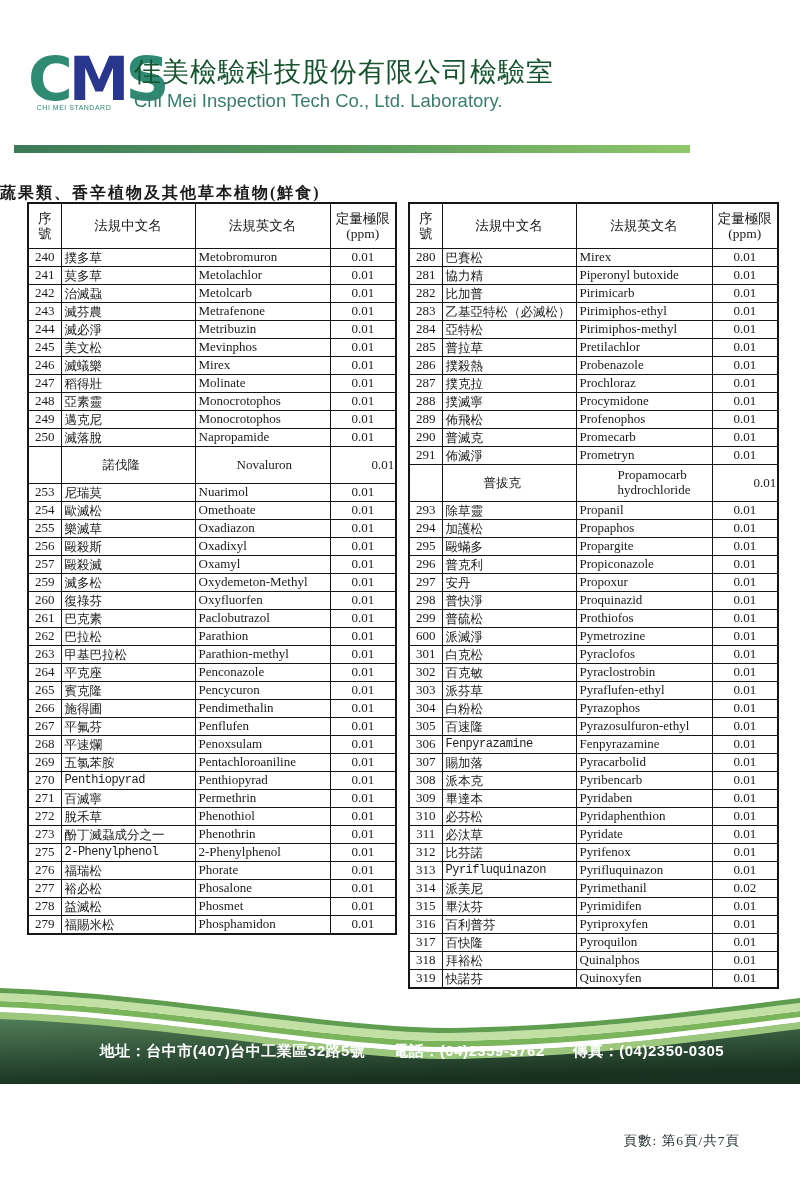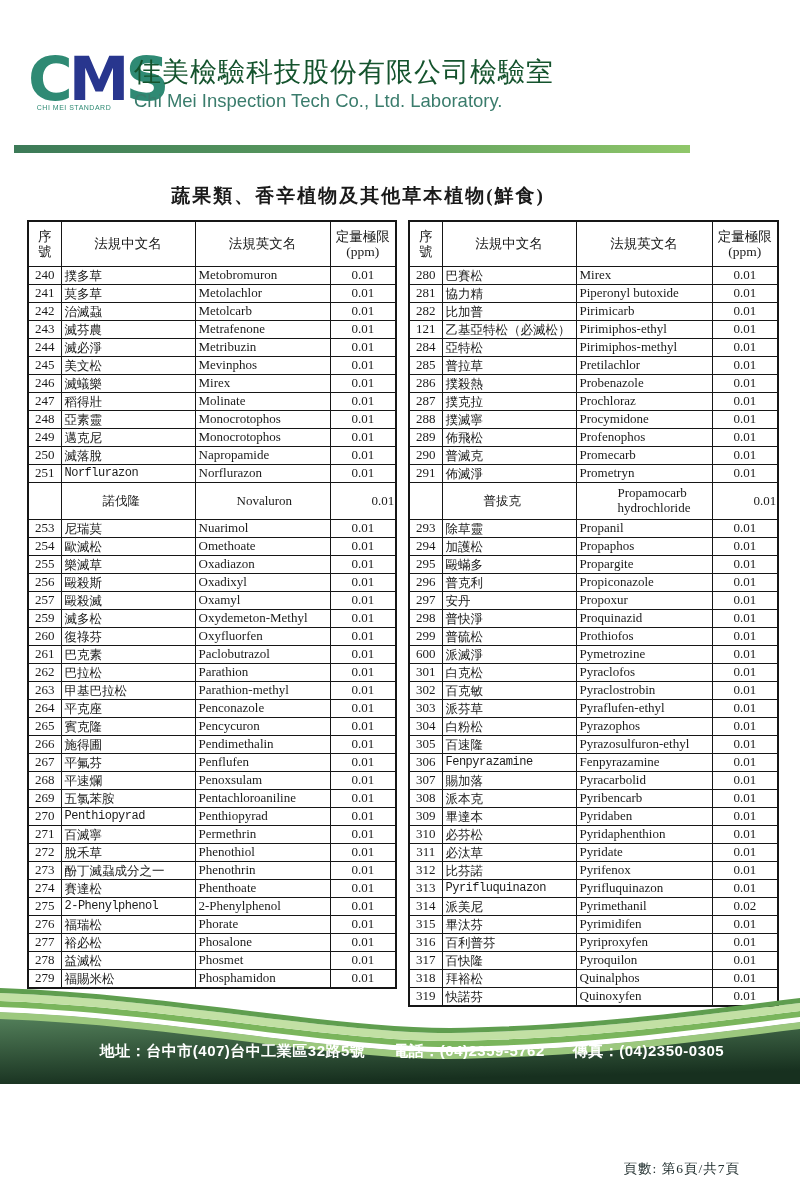--- a/index.html
+++ b/index.html
@@ -17,25 +17,25 @@
             color:#2f8a74;letter-spacing:.5px;margin-top:2px;white-space:nowrap;}
   .company{margin-left:14px;}
   .company-zh{font-size:27px;line-height:32px;color:#14532d;letter-spacing:1px;
               font-family:"Liberation Sans","DejaVu Sans",sans-serif;text-align:right;}
   .company-en{font-size:18.5px;line-height:26px;color:#3a7c6c;
               font-family:"Liberation Sans","DejaVu Sans",sans-serif;}
   .top-bar{position:absolute;left:14px;top:145px;width:676px;height:8px;
            background:linear-gradient(90deg,#3c7a58 0%,#5f9f5e 55%,#90c76a 100%);}
 
   
-  .doc-title{position:absolute;left:0;top:183px;width:716px;margin:0;text-align:center;
-             font-size:19px;font-weight:bold;letter-spacing:2px;}
+  .doc-title{position:absolute;left:0;top:183px;width:716px;margin:0;
+             font-size:16px;font-weight:bold;letter-spacing:2px;}
 
   
-  .data-table{position:absolute;top:220px;border-collapse:collapse;table-layout:fixed;
+  .data-table{position:absolute;top:202px;border-collapse:collapse;table-layout:fixed;
               border:2px solid #161616;background:#fff;}
   .data-table.left{left:27px;width:368px;}
   .data-table.right{left:408px;width:369px;}
   .data-table th,.data-table td{border:1px solid #161616;padding:0 3px;
               font-size:13px;line-height:1.12;overflow:hidden;}
   .data-table th{height:44px;font-weight:normal;text-align:center;font-size:13.5px;}
   .data-table th span{display:block;}
   .data-table td{height:17px;}
   .data-table tr.tall td{height:36px;padding-left:41px;}
   .data-table td:nth-child(1){text-align:center;}
@@ -43,21 +43,21 @@
   .data-table td:nth-child(4){text-align:center;}
   .data-table td.latin{font-family:"Liberation Mono","DejaVu Sans Mono",monospace;
               font-size:12px;letter-spacing:-0.5px;}
 
   
   .footer-wave{position:absolute;left:0;top:988px;width:800px;height:96px;}
   .footer-text{position:absolute;left:12px;top:1042px;width:800px;text-align:center;
                color:#ffffff;font-family:"Liberation Sans","DejaVu Sans",sans-serif;
                font-size:15px;font-weight:bold;letter-spacing:.5px;}
   .footer-text span{display:inline-block;margin:0 14px;white-space:nowrap;}
-  .page-label{position:absolute;top:1160px;right:60px;font-size:13.5px;color:#1d2b2b;
+  .page-label{position:absolute;top:1132px;right:60px;font-size:13.5px;color:#1d2b2b;
               letter-spacing:1px;}
 </style>
 </head>
 <body>
 
 <div class="page">
 
   <div class="hdr">
     <div class="logo">
       <div class="logo-letters"><span class="lc">C</span><span class="lm">M</span><span class="ls">S</span></div>
@@ -150,26 +150,20 @@
           <td>邁克尼</td>
           <td>Monocrotophos</td>
           <td>0.01</td>
         </tr>
         <tr>
           <td>250</td>
           <td>滅落脫</td>
           <td>Napropamide</td>
           <td>0.01</td>
         </tr>
-        <tr>
-          <td>251</td>
-          <td class="latin">Norflurazon</td>
-          <td>Norflurazon</td>
-          <td>0.01</td>
-        </tr>
         <tr class="tall">
           <td>252</td>
           <td>諾伐隆</td>
           <td>Novaluron</td>
           <td>0.01</td>
         </tr>
         <tr>
           <td>253</td>
           <td>尼瑞莫</td>
           <td>Nuarimol</td>
@@ -280,26 +274,20 @@
         <tr>
           <td>272</td>
           <td>脫禾草</td>
           <td>Phenothiol</td>
           <td>0.01</td>
         </tr>
         <tr>
           <td>273</td>
           <td>酚丁滅蝨成分之一</td>
           <td>Phenothrin</td>
-          <td>0.01</td>
-        </tr>
-        <tr>
-          <td>274</td>
-          <td>賽達松</td>
-          <td>Phenthoate</td>
           <td>0.01</td>
         </tr>
         <tr>
           <td>275</td>
           <td class="latin">2-Phenylphenol</td>
           <td>2-Phenylphenol</td>
           <td>0.01</td>
         </tr>
         <tr>
           <td>276</td>
@@ -359,21 +347,21 @@
           <td>Piperonyl butoxide</td>
           <td>0.01</td>
         </tr>
         <tr>
           <td>282</td>
           <td>比加普</td>
           <td>Pirimicarb</td>
           <td>0.01</td>
         </tr>
         <tr>
-          <td>121</td>
+          <td>283</td>
           <td>乙基亞特松（必滅松）</td>
           <td>Pirimiphos-ethyl</td>
           <td>0.01</td>
         </tr>
         <tr>
           <td>284</td>
           <td>亞特松</td>
           <td>Pirimiphos-methyl</td>
           <td>0.01</td>
         </tr>

